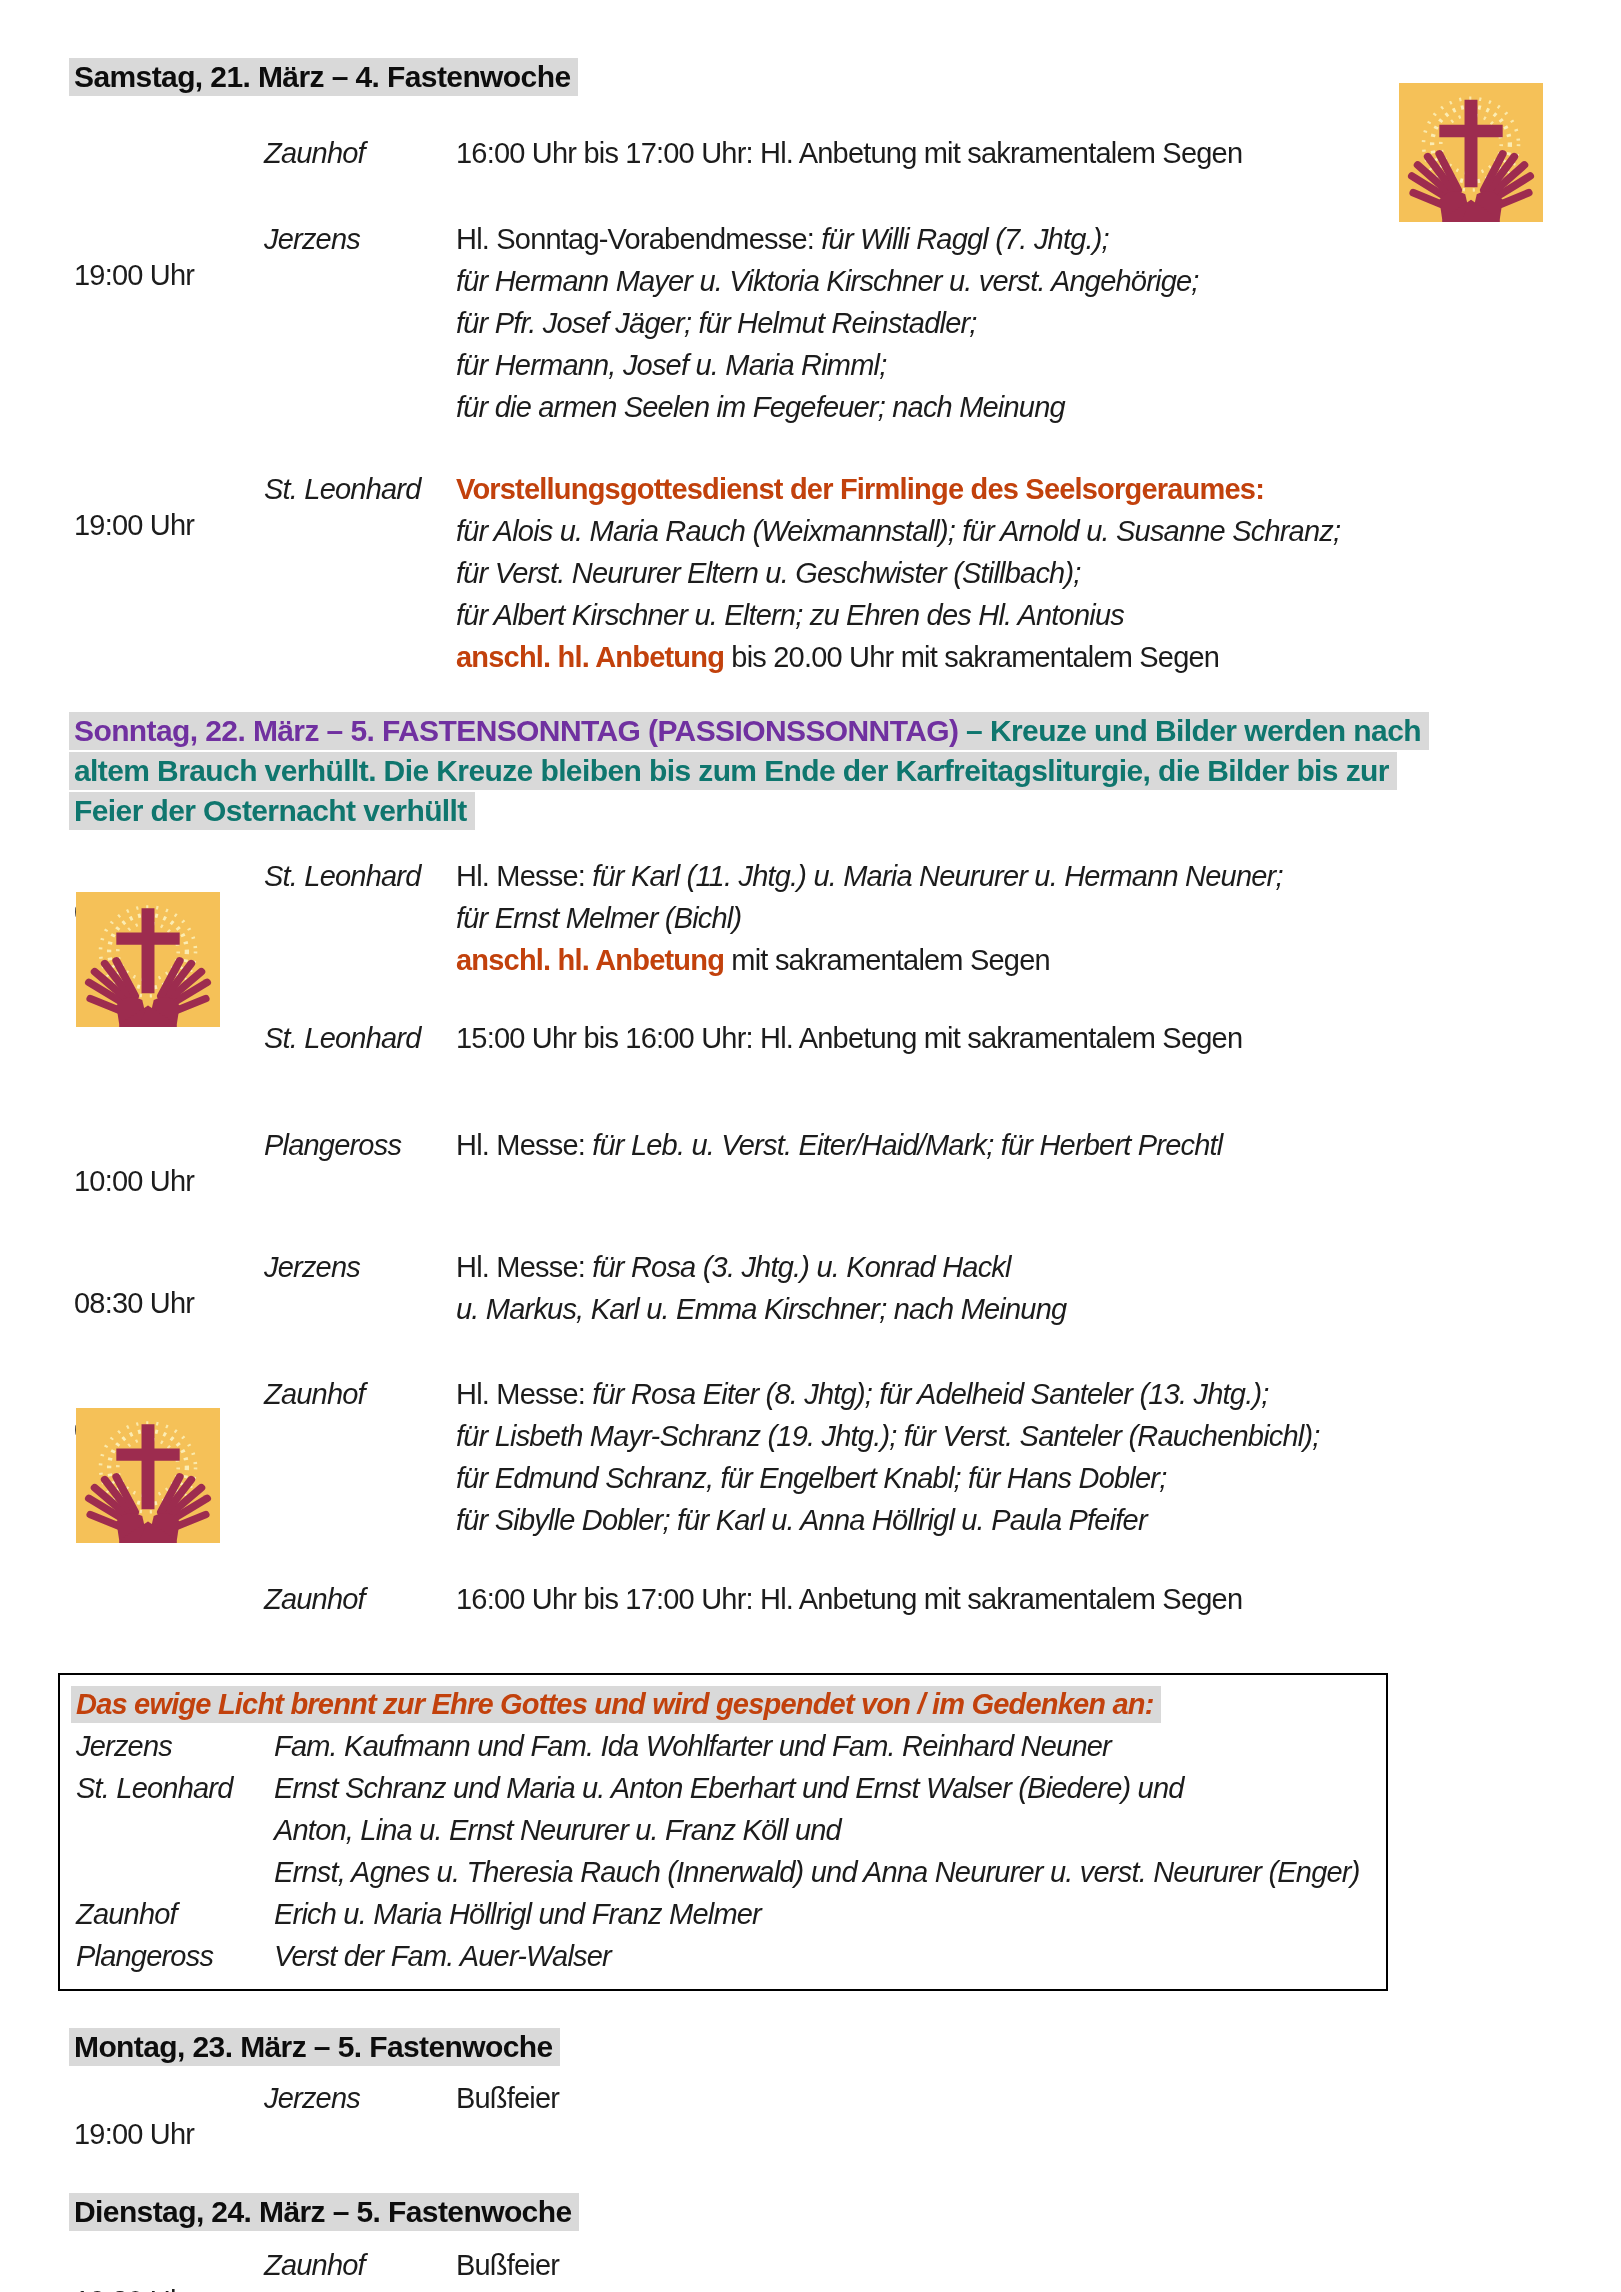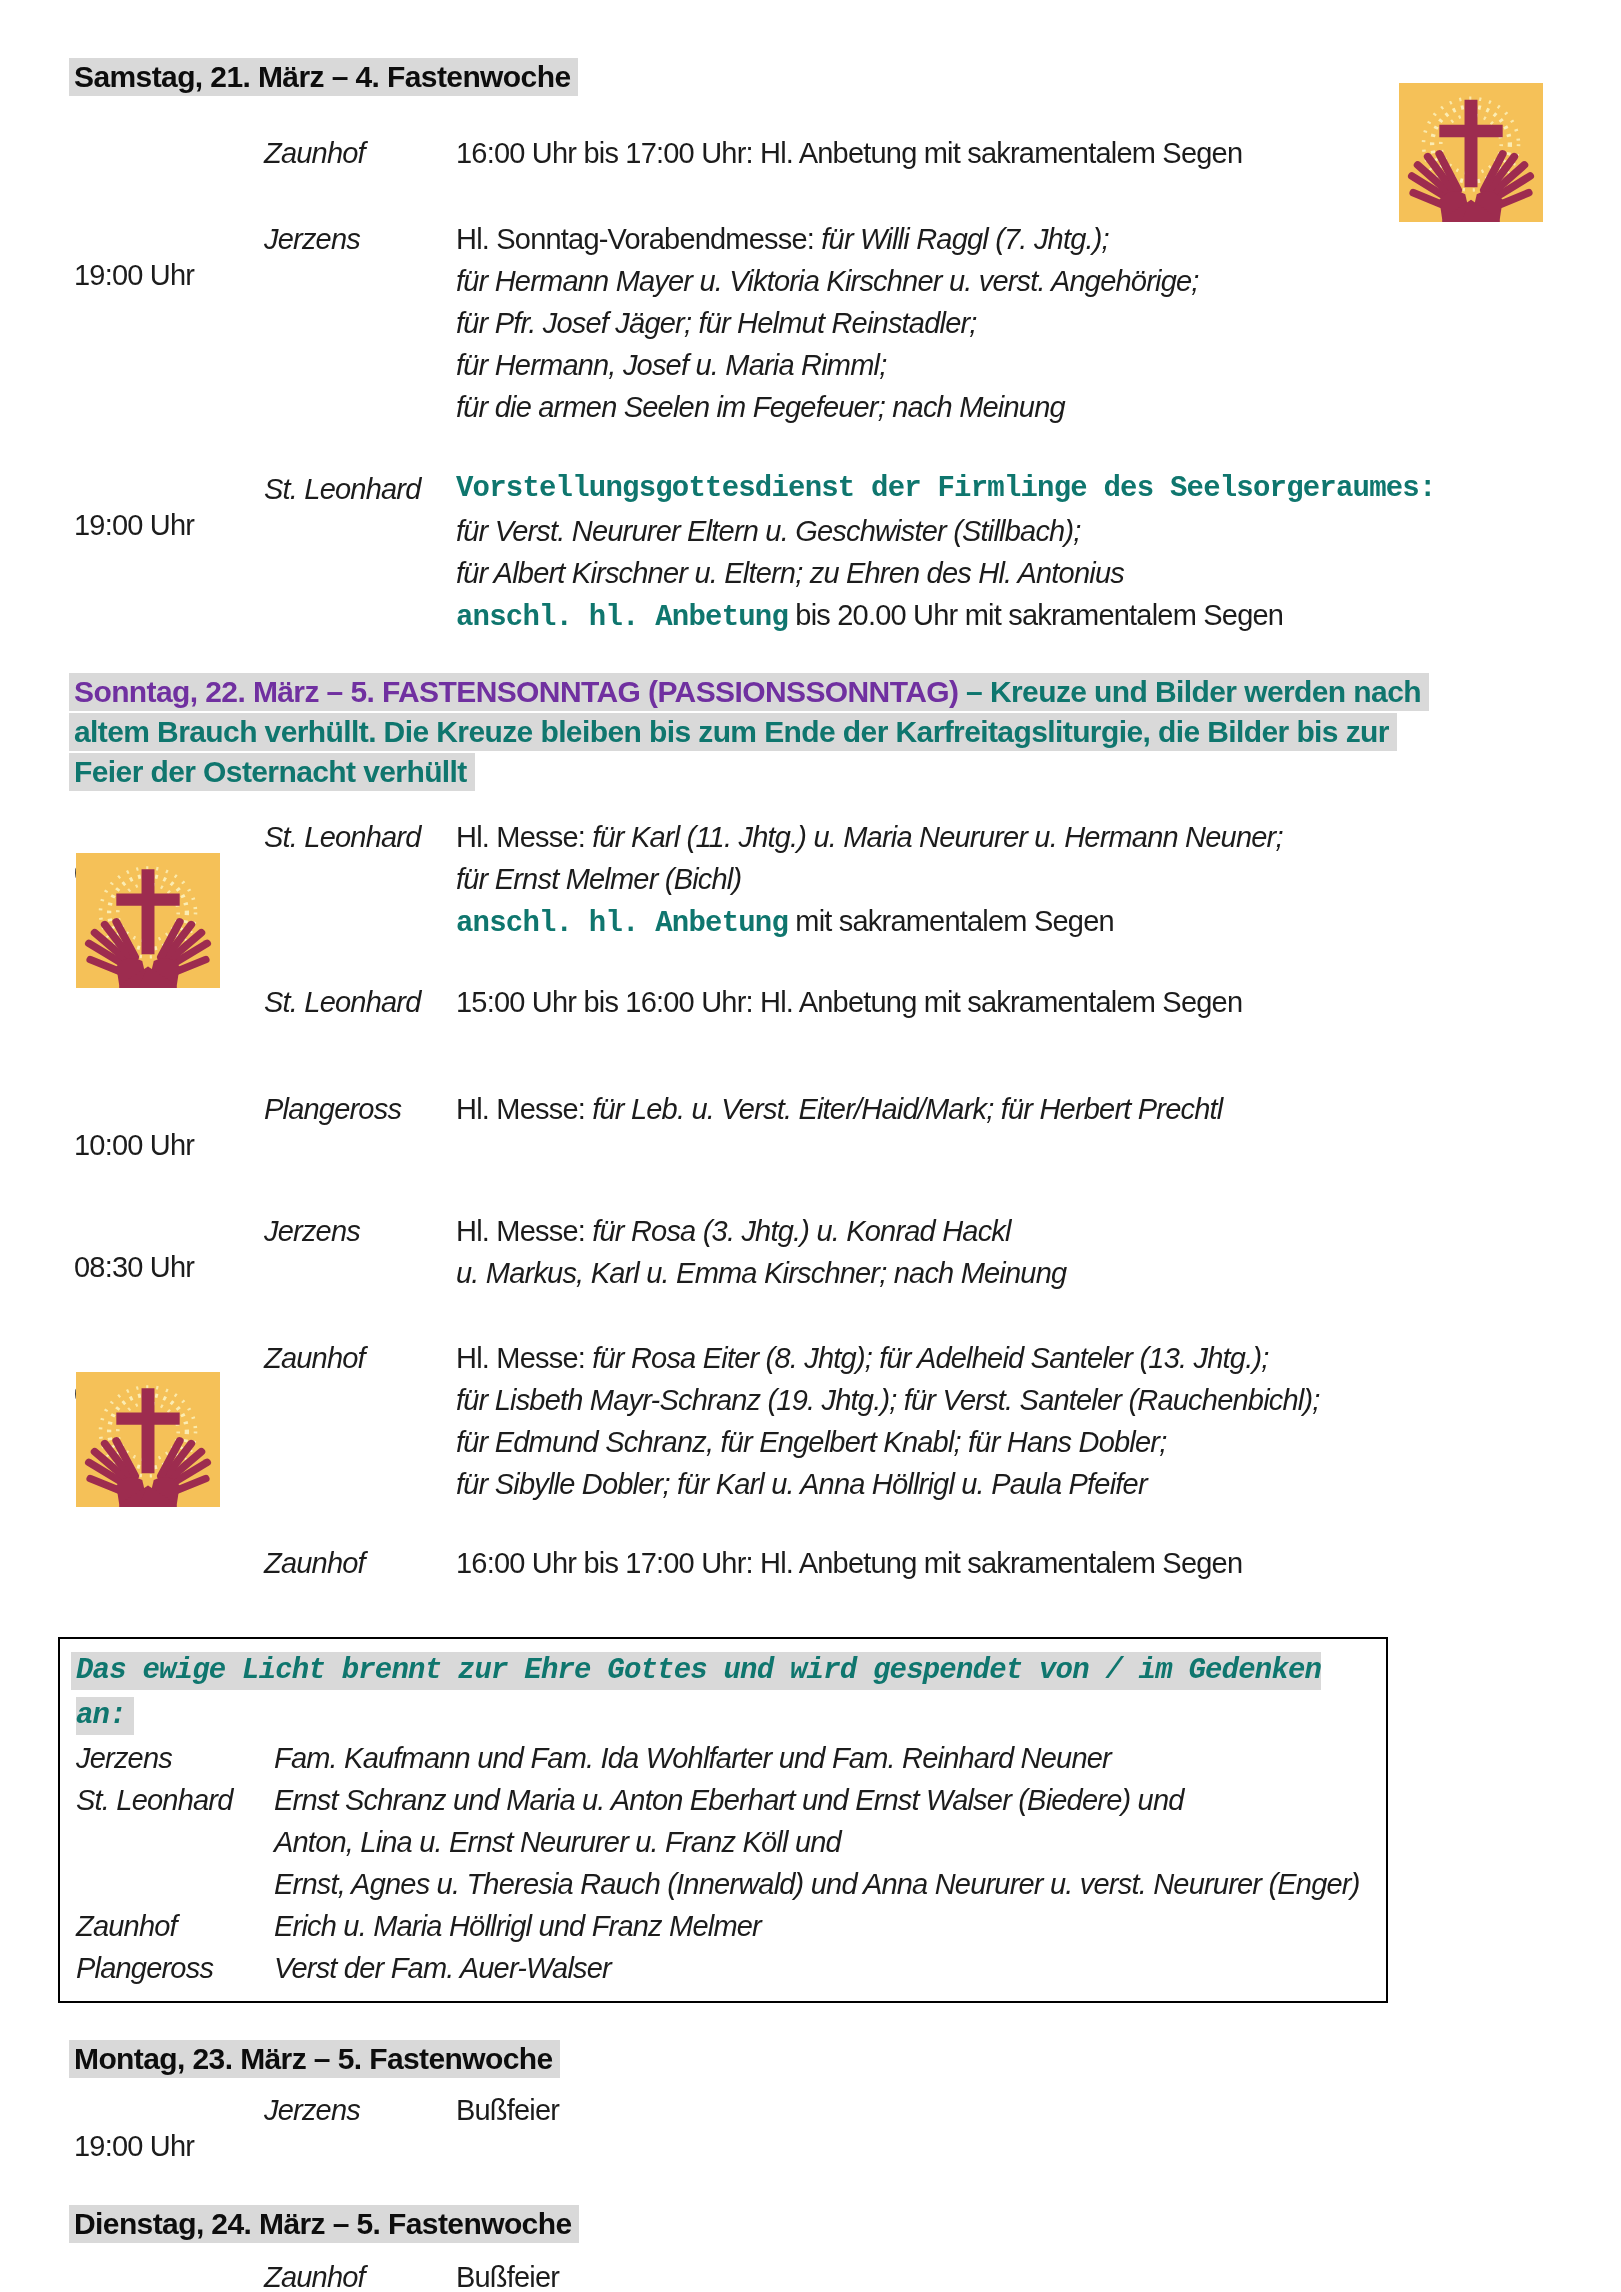--- a/index.html
+++ b/index.html
@@ -10,21 +10,21 @@
     padding:57px 36px 0 74px;
     background:#ffffff;
     font-family:"Liberation Sans","DejaVu Sans",sans-serif;
     color:#1c1c1c;
     overflow:hidden;
   }
   .line{font-size:29px;line-height:42px;letter-spacing:-0.8px;}
   .heading{font-size:30px;font-weight:bold;line-height:40px;letter-spacing:-0.6px;color:#0d0d0d;}
   .hl{background:#d9d9d9;padding:2px 7.8px 2.9px 4.9px;margin-left:-4.9px;}
   .it{font-style:italic;}
-  .b{font-weight:bold;color:#0f766e;font-family:Liberation Mono, monospace;}
+  .b{font-weight:bold;color:#c2410c;}
   .purple{color:#7030a0;font-weight:bold;}
   .grayb{color:#0f766e;font-weight:bold;}
   .row{display:flex;align-items:flex-start;position:relative;}
   .col-time{width:190px;flex:none;margin-top:36px;}
   .col-place{width:192px;flex:none;font-style:italic;}
   .col-desc{flex:1;min-width:0;}
   .cross{width:144px;height:135px;display:block;}
   .cross-abs{position:absolute;left:2px;}
   .cross-top{position:absolute;left:1399px;top:83px;width:144px;height:139px;}
   .licht-box{
@@ -91,20 +91,21 @@
         <div class="it">für Hermann, Josef u. Maria Rimml;</div>
         <div class="it">für die armen Seelen im Fegefeuer; nach Meinung</div>
       </div>
     </div>
 
     <div class="row line" style="margin-bottom:33px">
       <div class="col-time">19:00 Uhr</div>
       <div class="col-place">St. Leonhard</div>
       <div class="col-desc">
         <div class="b">Vorstellungsgottesdienst der Firmlinge des Seelsorgeraumes:</div>
+        <div class="it">für Alois u. Maria Rauch (Weixmannstall); für Arnold u. Susanne Schranz;</div>
         <div class="it">für Verst. Neururer Eltern u. Geschwister (Stillbach);</div>
         <div class="it">für Albert Kirschner u. Eltern; zu Ehren des Hl. Antonius</div>
         <div><span class="b">anschl. hl. Anbetung</span><span> bis 20.00 Uhr mit sakramentalem Segen</span></div>
       </div>
     </div>
   </div>
 
   <div>
     <div class="heading" style="margin-bottom:23.5px">
       <div><span class="hl"><span class="purple">Sonntag, 22. März – 5. FASTENSONNTAG (PASSIONSSONNTAG)</span><span class="grayb"> – Kreuze und Bilder werden nach</span></span></div>

